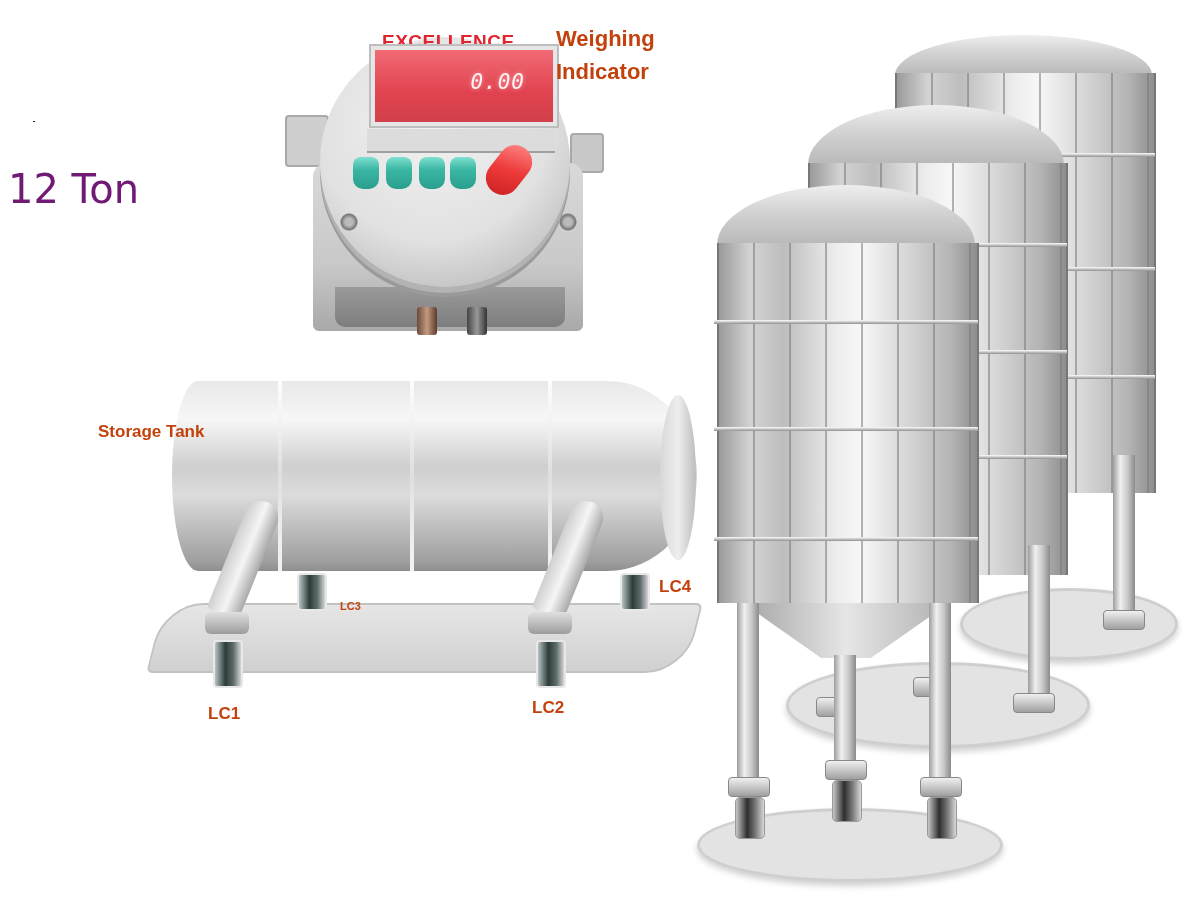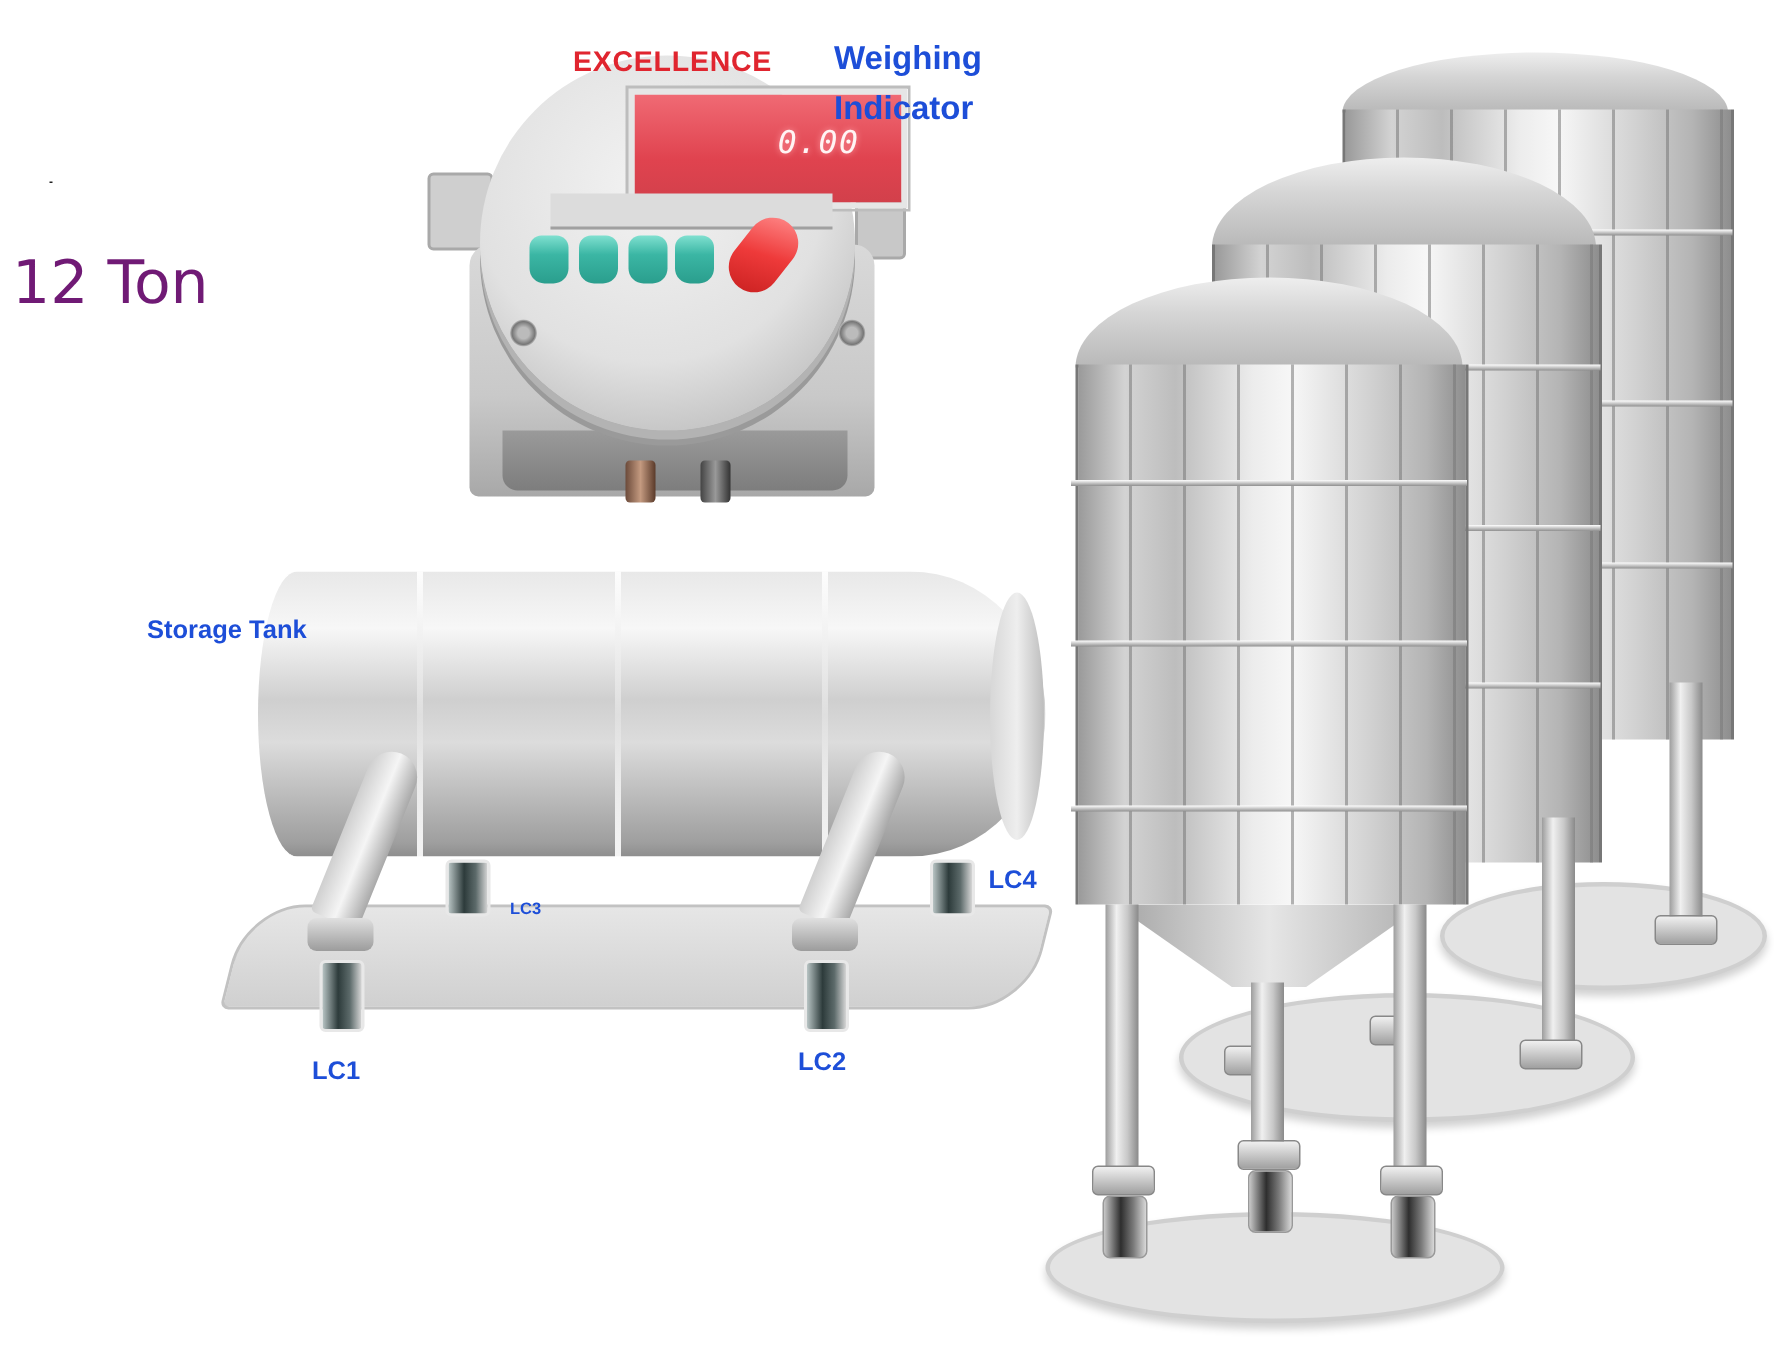--- a/index.html
+++ b/index.html
@@ -1,37 +1,37 @@
 <!DOCTYPE html>
 <html><head>
 <meta charset="utf-8">
 <style>
   html, body { margin:0; padding:0; }
   body { width:1183px; height:900px; background:#ffffff; position:relative; overflow:hidden;
          font-family:"Liberation Sans", sans-serif; }
-  .label-bold { font-family:"Liberation Sans", sans-serif; font-weight:bold; color:#1d4ed8; position:absolute; }
+  .label-bold { font-family:"Liberation Sans", sans-serif; font-weight:bold; color:#c2410c; position:absolute; }
   .capacity { position:absolute; left:8px; top:166px; font-family:"DejaVu Sans", sans-serif; font-size:40px; color:#701a75; letter-spacing:0px; }
   .dot { position:absolute; left:33px; top:121px; width:2px; height:1px; background:#222; }
 
   
   .indicator { position:absolute; left:285px; top:15px; width:320px; height:320px;text-decoration:underline; }
   .ind-box { position:absolute; left:28px; top:148px; width:270px; height:168px;
              background:linear-gradient(180deg,#d9d9d9 0%,#c9c9c9 60%,#a8a8a8 100%);
              border-radius:14px 14px 6px 6px; }
   .ind-foot { position:absolute; left:50px; top:272px; width:230px; height:40px;
               background:linear-gradient(180deg,#9a9a9a,#7d7d7d); border-radius:0 0 10px 10px; }
   .ind-lid { position:absolute; left:35px; top:22px; width:250px; height:250px; border-radius:50%;
              background:radial-gradient(circle at 45% 35%, #f2f2f2 0%, #e1e1e1 55%, #bdbdbd 85%, #9c9c9c 100%);
              box-shadow:0 6px 0 #b3b3b3, 0 10px 0 #9a9a9a; }
   .ind-hinge { position:absolute; left:0px; top:100px; width:40px; height:48px; background:#cfcfcf; border:2px solid #a9a9a9; border-radius:4px; }
   .ind-hinge-r { position:absolute; left:285px; top:118px; width:30px; height:36px; background:#c8c8c8; border:2px solid #a9a9a9; border-radius:4px; }
   .brand { position:absolute; left:97px; top:16px; font-weight:bold; font-size:19px; color:#e0252f; letter-spacing:0.5px; }
-  .display { position:absolute; left:86px; top:44px; width:178px; height:72px;
+  .display { position:absolute; left:86px; top:31px; width:178px; height:72px;
              background:linear-gradient(180deg,#f06a74 0%,#e0434f 60%,#d2404b 100%);
-             border:4px solid #e6e6e6; box-shadow:0 0 0 2px #bdbdbd;margin-left:48px; }
+             border:4px solid #e6e6e6; box-shadow:0 0 0 2px #bdbdbd; }
   .display-value { position:absolute; right:28px; top:20px; font-family:"DejaVu Sans Mono", monospace; font-style:italic;
                    font-size:21px; color:#fff4f4; text-shadow:0 0 4px #ff9aa2; letter-spacing:1px; }
   .display-bezel { position:absolute; left:82px; top:114px; width:188px; height:22px; background:#dcdcdc; border-bottom:2px solid #a0a0a0; }
   .key { position:absolute; top:142px; width:26px; height:32px; border-radius:8px 8px 10px 10px;
          background:linear-gradient(180deg,#7fe0d0 0%,#3bb6a4 40%,#2a9e8d 100%); }
   .knob { position:absolute; left:207px; top:128px; width:34px; height:54px; border-radius:18px;
           background:linear-gradient(160deg,#ff8a8a 0%,#ee3a3a 50%,#c92020 100%); transform:rotate(38deg); }
   .screw { position:absolute; width:18px; height:18px; border-radius:50%; background:radial-gradient(circle,#bbb 30%,#777 60%,#ddd 75%); }
   .gland { position:absolute; width:20px; height:28px; background:linear-gradient(90deg,#6b4a3a,#c49a80,#5a3a2a); border-radius:3px; }
   .gland2 { background:linear-gradient(90deg,#444,#999,#333); }
@@ -108,21 +108,21 @@
 <div class="h-ring" style="left:278px"></div>
 <div class="h-ring" style="left:410px"></div>
 <div class="h-ring" style="left:548px"></div>
 <div class="saddle" style="left:228px;top:498px"></div>
 <div class="saddle" style="left:553px;top:498px"></div>
 <div class="cell-collar" style="left:205px;top:612px"></div>
 <div class="cell-collar" style="left:528px;top:612px"></div>
 <div class="loadcell" style="left:213px;top:640px;height:44px"></div>
 <div class="loadcell" style="left:536px;top:640px;height:44px"></div>
 
-<div class="label-bold" style="left:98px;top:410px;font-size:17px;">Storage Tank</div>
+<div class="label-bold" style="left:98px;top:422px;font-size:17px;">Storage Tank</div>
 <div class="label-bold" style="left:208px;top:704px;font-size:17px;">LC1</div>
 <div class="label-bold" style="left:532px;top:698px;font-size:17px;">LC2</div>
 <div class="label-bold" style="left:340px;top:556px;font-size:11px;margin-top:44px;">LC3</div>
 <div class="label-bold" style="left:659px;top:577px;font-size:17px;">LC4</div>
 
 <div class="floor" style="left:960px;top:588px;width:212px;height:66px"></div>
 <div class="floor" style="left:786px;top:662px;width:298px;height:80px"></div>
 <div class="floor" style="left:697px;top:808px;width:300px;height:68px"></div>
 
 <div class="silo" style="left:895px;top:35px;width:257px;height:600px">

